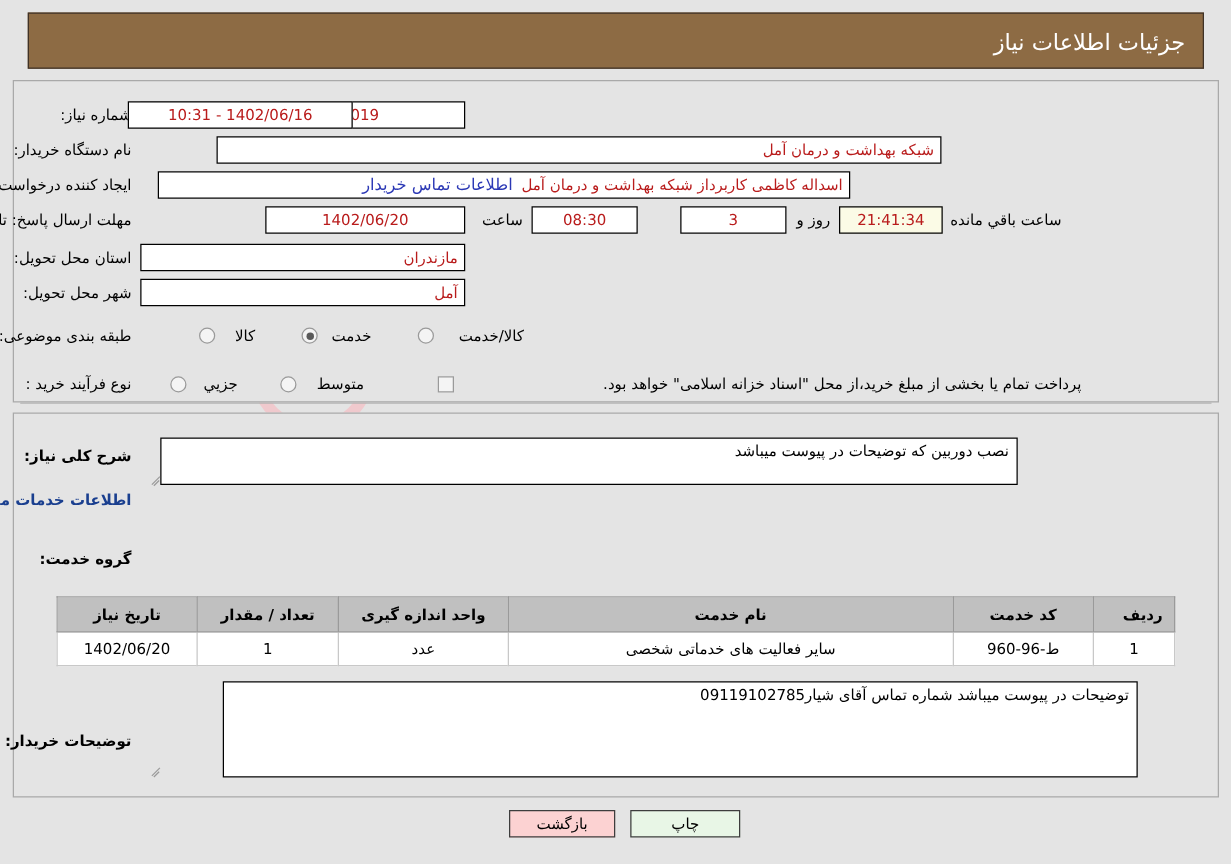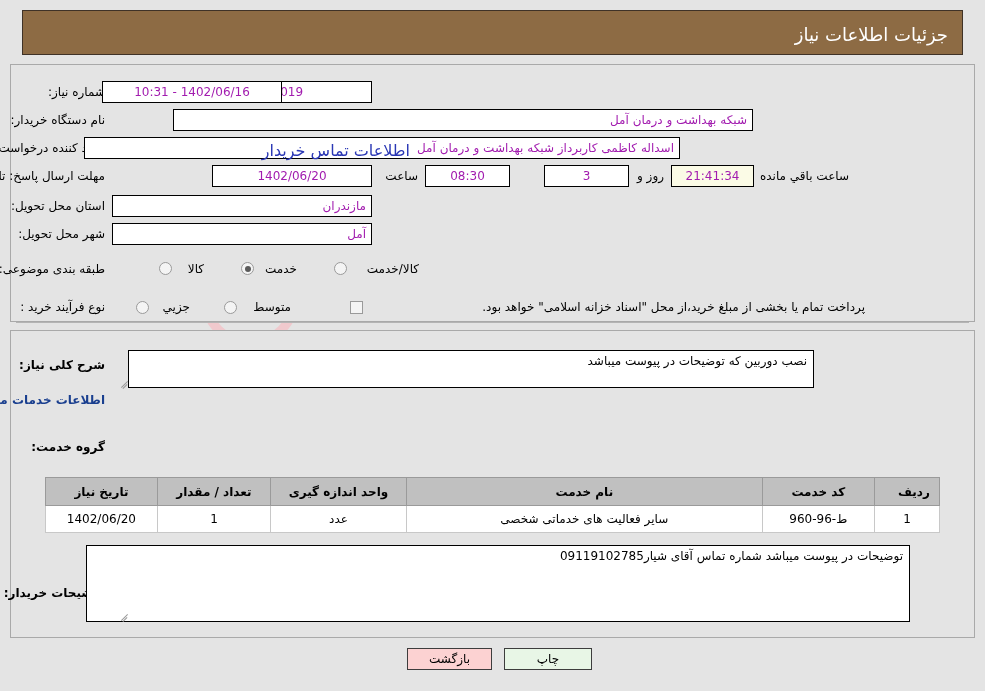--- a/index.html
+++ b/index.html
@@ -44,27 +44,27 @@
     position:absolute;background:#e4e4e4;
     border:1px solid #a9a9a9;box-sizing:border-box;z-index:1;
   }
   #panel-top{left:10px;top:64px;width:965px;height:258px;}
   #panel-bottom{left:10px;top:330px;width:965px;height:308px;}
 
   
   .lbl{position:absolute;white-space:nowrap;font-size:12px;color:#000;z-index:3;}
   .lbl.b{font-weight:bold;}
   .lbl.blue{color:#1a3f8f;font-weight:bold;}
-  .link{position:absolute;white-space:nowrap;font-size:16px;color:#2b38b5;z-index:3;cursor:pointer;}
+  .link{position:absolute;white-space:nowrap;font-size:13px;color:#2b38b5;z-index:3;cursor:pointer;}
 
   .fld{
     position:absolute;box-sizing:border-box;
     background:#ffffff;border:1px solid #000000;
     font-family:"DejaVu Sans","Liberation Sans",sans-serif;
-    font-size:12px;color:#a21caf;
+    font-size:12px;color:#b91c1c;
     padding:0 5px;line-height:20px;height:22px;
     white-space:nowrap;overflow:hidden;z-index:3;
   }
   .fld.c{text-align:center;}
   .fld.r{text-align:right;}
   .fld.timer{background:#fbfbe6;text-align:center;}
 
   
   .radio{
     position:absolute;width:13px;height:13px;border-radius:50%;
@@ -143,21 +143,21 @@
   <div class="lbl" style="right:880px;top:85px;">شماره نیاز:</div>
   <div class="fld c" style="right:613px;top:81px;width:260px;">1102095031000019</div>
 
   <div class="lbl" style="right:710px;top:85px;">تاریخ و ساعت اعلان عمومی:</div>
   <div class="fld c" style="right:703px;top:81px;width:180px;">1402/06/16 - 10:31</div>
 
   <div class="lbl" style="right:880px;top:113px;">نام دستگاه خریدار:</div>
   <div class="fld r" style="right:232px;top:109px;width:580px;">شبکه بهداشت و درمان آمل</div>
 
   <div class="lbl" style="right:880px;top:141px;">ایجاد کننده درخواست:</div>
-  <div class="fld r" style="right:305px;top:137px;width:596px;">اسداله کاظمی کاربرداز شبکه بهداشت و درمان آمل</div>
+  <div class="fld r" style="right:305px;top:137px;width:554px;">اسداله کاظمی کاربرداز شبکه بهداشت و درمان آمل</div>
   <div class="link" style="right:575px;top:141px;">اطلاعات تماس خریدار</div>
 
   <div class="lbl" style="right:880px;top:169px;">مهلت ارسال پاسخ: تا تاریخ:</div>
   <div class="fld c" style="right:613px;top:165px;width:160px;">1402/06/20</div>
   <div class="lbl" style="right:567px;top:169px;">ساعت</div>
   <div class="fld c" style="right:475px;top:165px;width:85px;">08:30</div>
 
   <div class="fld c" style="right:356px;top:165px;width:85px;">3</div>
   <div class="lbl" style="right:321px;top:169px;">روز و</div>
   <div class="fld timer" style="right:231px;top:165px;width:83px;">21:41:34</div>
@@ -217,21 +217,21 @@
         <td>ط-96-960</td>
         <td>سایر فعالیت های خدماتی شخصی</td>
         <td>عدد</td>
         <td>1</td>
         <td>1402/06/20</td>
       </tr>
     </tbody>
   </table>
 
   <div class="lbl b" style="right:880px;top:586px;">توضیحات خریدار:</div>
-  <div class="ta" style="right:75px;top:545px;width:824px;height:77px;">توضیحات در پیوست میباشد شماره تماس آقای شیار09119102785</div>
+  <div class="ta" style="right:75px;top:545px;width:732px;height:77px;">توضیحات در پیوست میباشد شماره تماس آقای شیار09119102785</div>
   <div class="ta-grip" style="right:855px;top:611px;">
     <i style="left:0;top:6px;width:9px;"></i>
       <i style="left:2px;top:8px;width:6px;"></i>
   </div>
 
   <div class="btn print" style="right:393px;top:648px;width:88px;">چاپ</div>
   <div class="btn back" style="right:493px;top:648px;width:85px;">بازگشت</div>
 
 </div>
 

